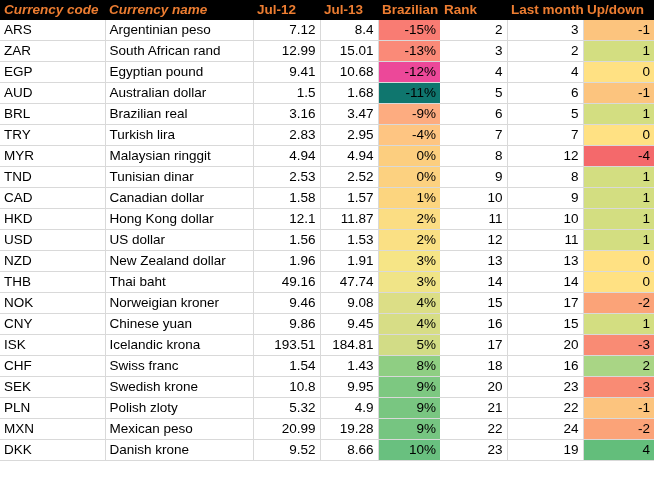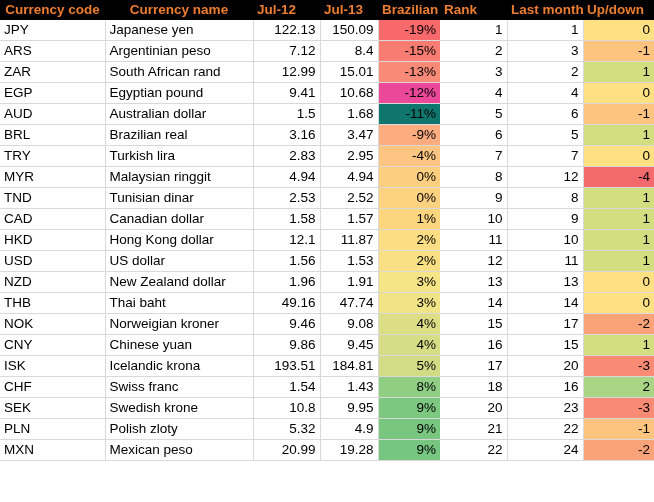--- a/index.html
+++ b/index.html
@@ -34,21 +34,21 @@
     color: #ED7D31;
     font-weight: bold;
     height: 20px;
     line-height: 20px;
     padding: 0 4px;
     font-size: 13.5px;
     white-space: nowrap;
     border: none;
     box-sizing: border-box;
   }
-  thead th.left  { text-align: center; }
+  thead th.left  { text-align: left; font-style: italic; }
   thead th.right { text-align: left; }
 
   tbody td {
     height: 20px;
     line-height: 20px;
     padding: 0 4px;
     border-right: 1px solid #D9D9D9;
     border-bottom: 1px solid #D9D9D9;
     box-sizing: border-box;
     white-space: nowrap;
@@ -82,30 +82,20 @@
       <th class="right">Jul-12</th>
       <th class="right">Jul-13</th>
       <th class="right">Brazilian</th>
       <th class="right">Rank</th>
       <th class="right">Last month</th>
       <th class="right">Up/down</th>
     </tr>
   </thead>
   <tbody id="tbody">
       <tr>
-        <td class="left">JPY</td>
-        <td class="left">Japanese yen</td>
-        <td class="right">122.13</td>
-        <td class="right">150.09</td>
-        <td class="right fill" style="background: rgb(248, 105, 107);">-19%</td>
-        <td class="right">1</td>
-        <td class="right">1</td>
-        <td class="right nob" style="background: rgb(255, 225, 131);">0</td>
-      </tr>
-      <tr>
         <td class="left">ARS</td>
         <td class="left">Argentinian peso</td>
         <td class="right">7.12</td>
         <td class="right">8.4</td>
         <td class="right fill" style="background: rgb(249, 124, 115);">-15%</td>
         <td class="right">2</td>
         <td class="right">3</td>
         <td class="right nob" style="background: rgb(252, 196, 126);">-1</td>
       </tr>
       <tr>
@@ -291,14 +281,24 @@
       <tr>
         <td class="left">MXN</td>
         <td class="left">Mexican peso</td>
         <td class="right">20.99</td>
         <td class="right">19.28</td>
         <td class="right fill" style="background: rgb(118, 197, 129);">9%</td>
         <td class="right">22</td>
         <td class="right">24</td>
         <td class="right nob" style="background: rgb(251, 163, 120);">-2</td>
       </tr>
+      <tr>
+        <td class="left">DKK</td>
+        <td class="left">Danish krone</td>
+        <td class="right">9.52</td>
+        <td class="right">8.66</td>
+        <td class="right fill" style="background: rgb(105, 192, 127);">10%</td>
+        <td class="right">23</td>
+        <td class="right">19</td>
+        <td class="right nob" style="background: rgb(99, 190, 123);">4</td>
+      </tr>
     </tbody>
 </table>
 
 </body></html>

